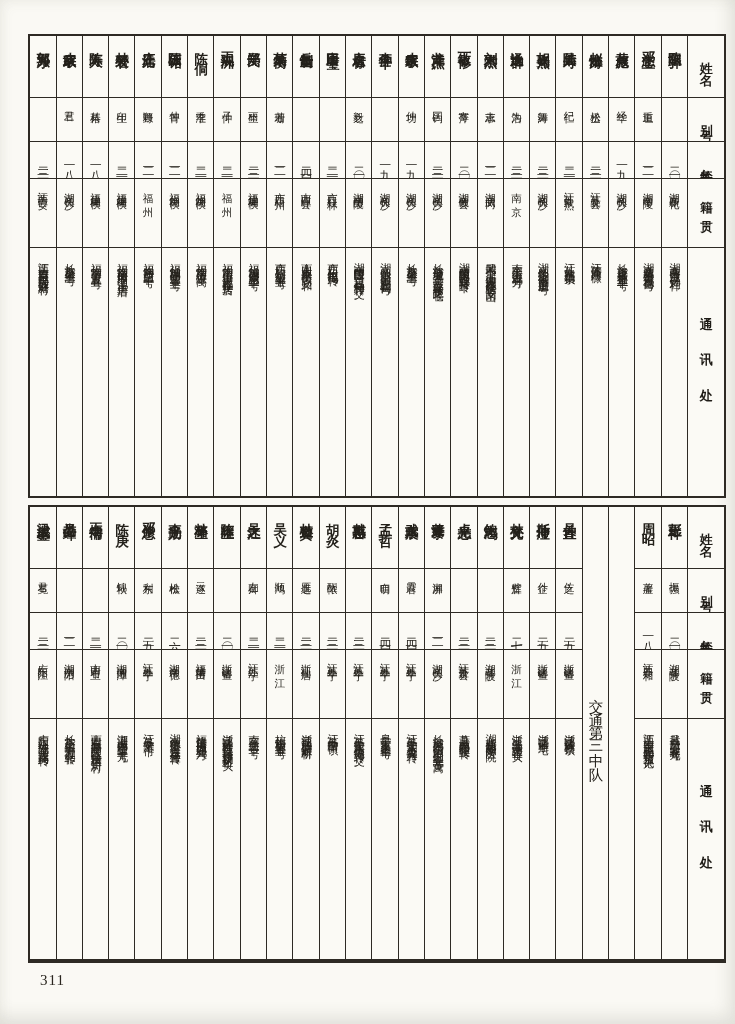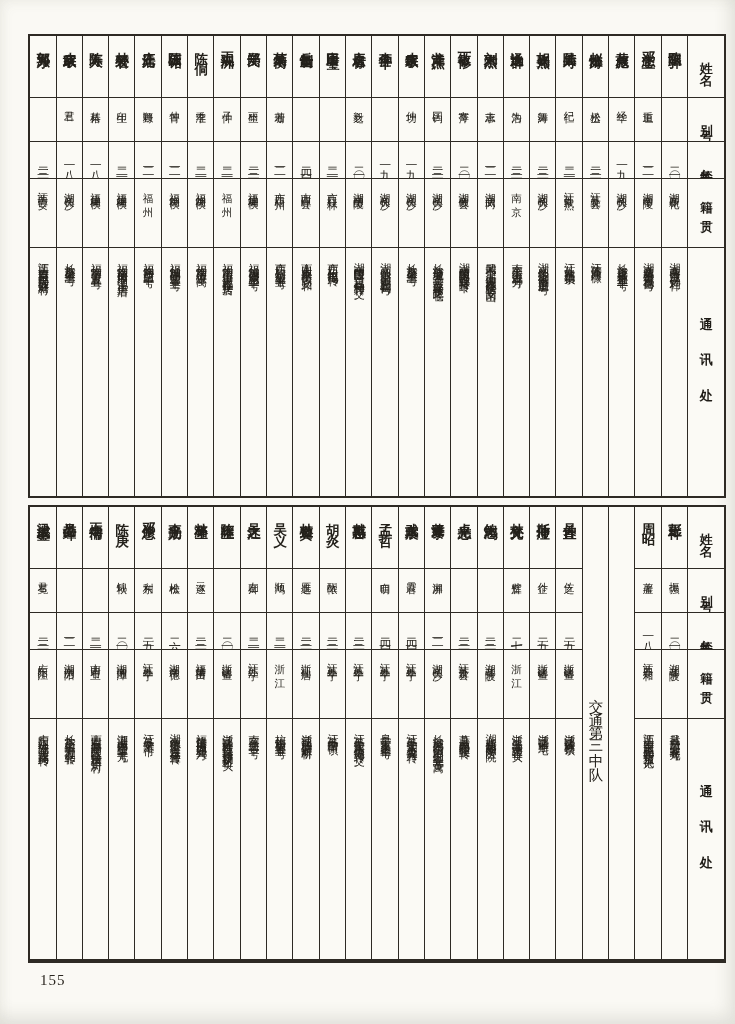--- a/index.html
+++ b/index.html
@@ -923,14 +923,14 @@
           <span class="vt">二三</span>
         </div>
         <div class="cell r-native">
           <span class="vt">广东阳江</span>
         </div>
         <div class="cell r-addr">
           <span class="vt">广东阳江城外三闸大康药局转</span>
         </div>
       </div>
     </div>
-  <div class="page-number">155</div>
+  <div class="page-number">311</div>
 </div>
 
 </body></html>

